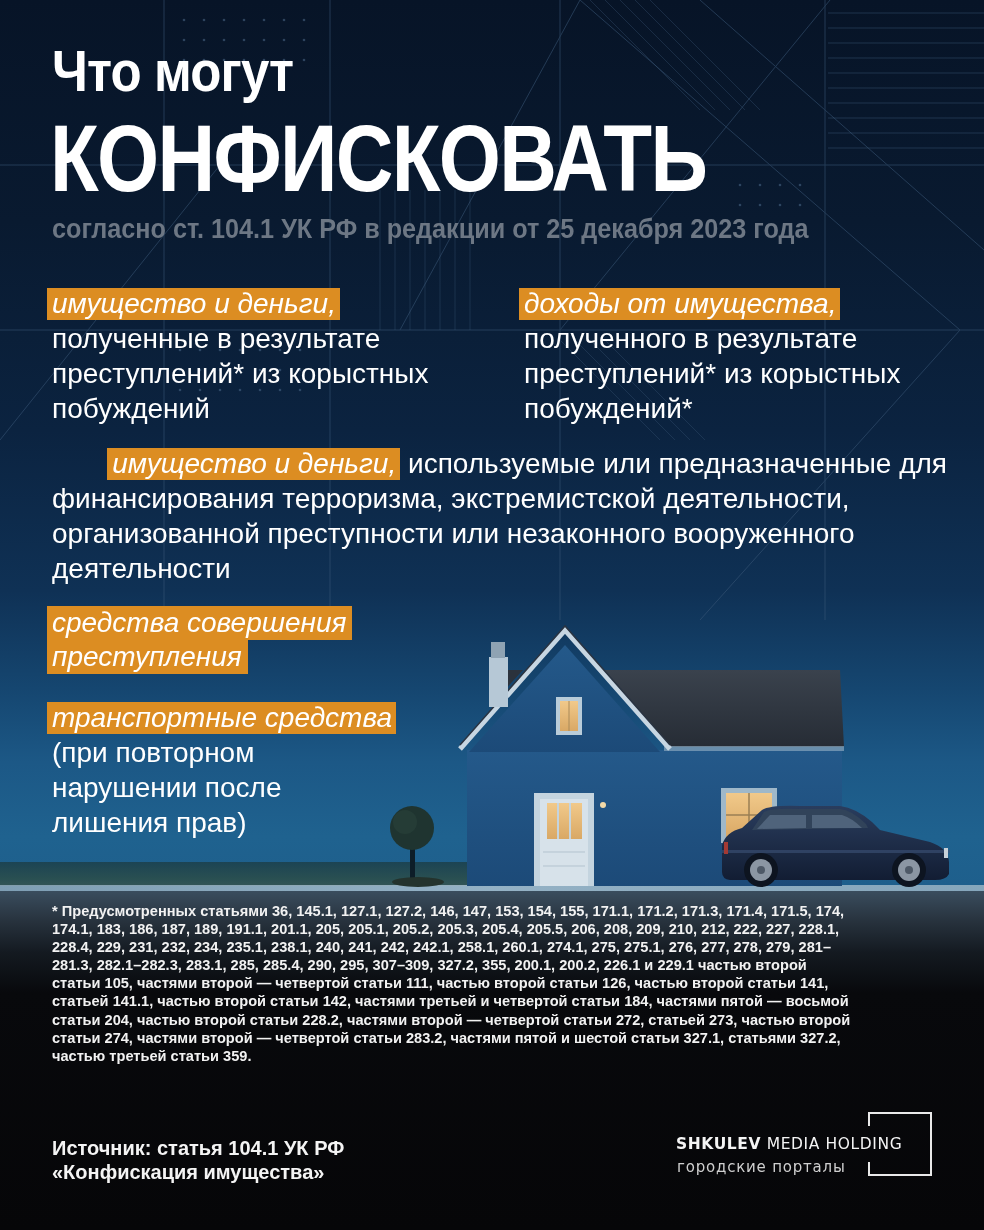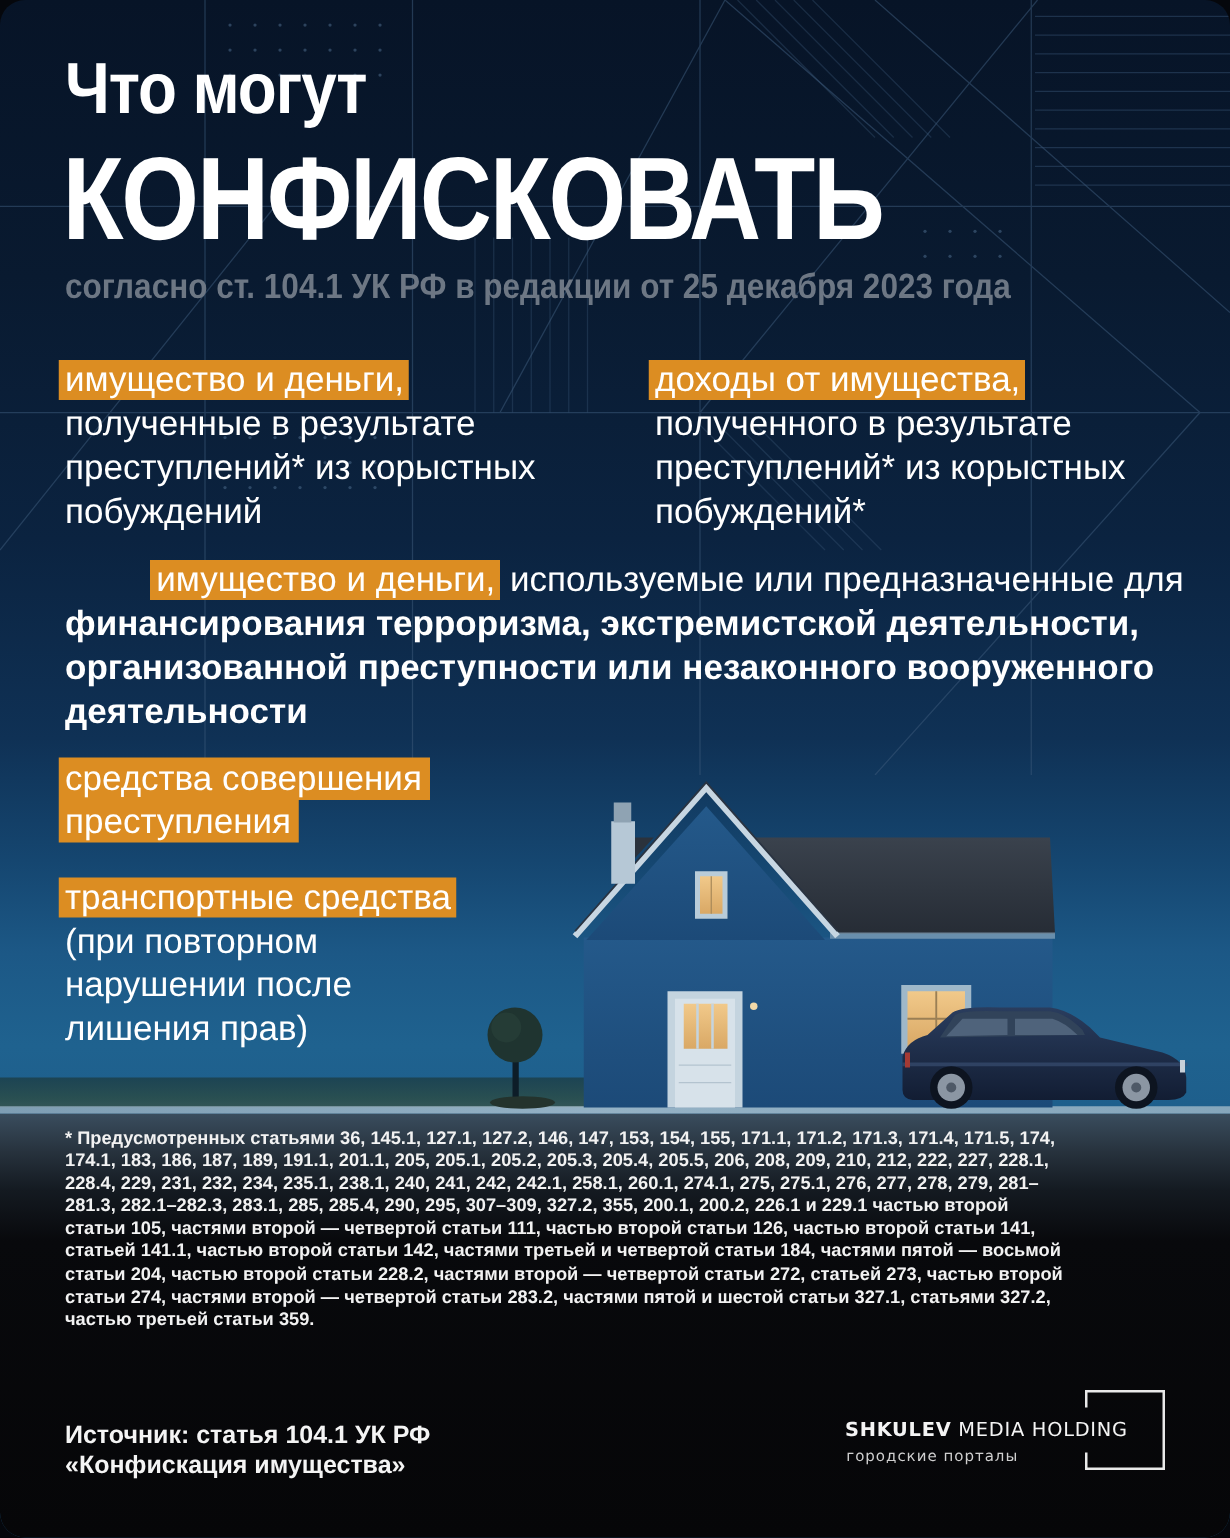--- a/index.html
+++ b/index.html
@@ -5,21 +5,20 @@
     * { box-sizing: border-box; margin: 0; padding: 0; }
     html, body { width: 984px; height: 1230px; overflow: hidden; background: #05070c; }
     body { font-family: "Liberation Sans", sans-serif; color: #fff; position: relative; }
 
     .canvas {
       position: absolute; left: 0; top: 0; width: 984px; height: 1230px; overflow: hidden;
       background: linear-gradient(180deg,
         #071427 0%, #091a30 18%, #0b2340 35%, #0f3155 48%,
         #154670 56%, #1c5886 62%, #1f628f 68%, #1e5f8c 72%,
         #1a5680 76%, #164a70 79%);
-      border-radius: 20px;
     }
 
     
     .bg-grid { position: absolute; left: 0; top: 0; width: 984px; height: 620px; pointer-events: none; }
 
     
     .ground-strip {
       position: absolute; left: 0; top: 885px; width: 984px; height: 6px;
       background: linear-gradient(90deg, #8fa9bb 0%, #a9c0cf 50%, #98b3c4 100%);
       opacity: .85;
@@ -47,30 +46,30 @@
     }
     .subtitle {
       position: absolute; left: 52px; top: 215px;
       font-size: 28px; font-weight: 700; color: #6d7784; line-height: 1;
       transform: scaleX(.9); transform-origin: left top; white-space: nowrap;
     }
 
     
     .hl {
       background: #dc8d22; color: #fff; padding: 0 4px 1px 5px;
-      -webkit-box-decoration-break: clone; box-decoration-break: clone;
+      -webkit-box-decoration-break: clone; box-decoration-break: clone; font-style: italic;
     }
     .item { position: absolute; font-size: 28px; line-height: 35px; color: #fff; }
     .item .rest { display: block; }
     .item-1 { left: 47px; top: 286px; width: 430px; }
     .item-2 { left: 519px; top: 286px; width: 430px; }
     .item-3 { left: 47px; top: 446px; width: 900px; }
     .item-3 .lead { white-space: nowrap; text-align: right; }
     .item-3 .rest-inline { display: inline; }
-    .item-3 .line { display: block; padding-left: 5px; font-weight: bold; }
+    .item-3 .line { display: block; padding-left: 5px; }
     .item-4 { left: 47px; top: 606px; width: 330px; line-height: 34px; }
     .item-4 .hl { display: inline-block; padding: 0 6px 0 5px; margin-bottom: 0; }
     .item-5 { left: 47px; top: 700px; width: 360px; }
     .item-5 .rest { padding-left: 5px; }
 
     
     .scene { position: absolute; left: 0; top: 0; width: 984px; height: 900px; pointer-events: none; }
 
     
     .footnote {
@@ -97,21 +96,21 @@
     .logo-frame::after {
       content: ""; position: absolute; left: 0; bottom: -2px; width: 2px; height: 14px; background: #e9e9e9;
     }
     .logo-name {
       position: absolute; left: 0; top: 25px; font-size: 15.5px; letter-spacing: .6px; white-space: nowrap; line-height: 1;
       font-family: "DejaVu Sans", sans-serif; color: #f4f4f4;
     }
     .logo-name b { font-weight: 700; }
     .logo-name .thin { font-weight: 400; margin-top: 36px; }
     .logo-sub {
-      position: absolute; left: 1px; top: 46px; font-size: 12px; letter-spacing: .8px; color: #cfcfcf;
+      position: absolute; left: 1px; top: 46px; font-size: 15px; letter-spacing: .8px; color: #cfcfcf;
       font-family: "DejaVu Sans", sans-serif; white-space: nowrap;
     }
   </style>
 </head>
 <body>
 
 <div class="canvas">
 
   <svg class="bg-grid" viewBox="0 0 984 620" width="984" height="620">
     <g stroke="#3b5878" stroke-width="1" fill="none" opacity=".55">

